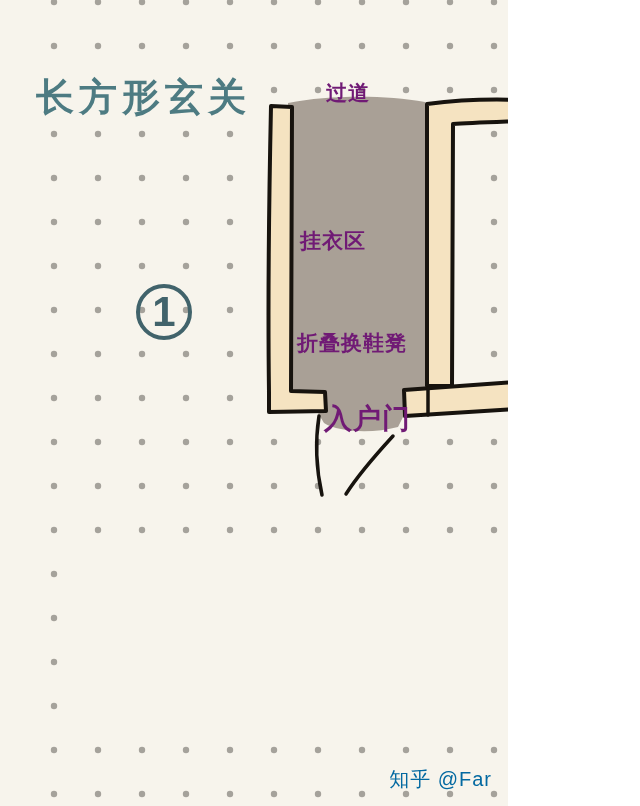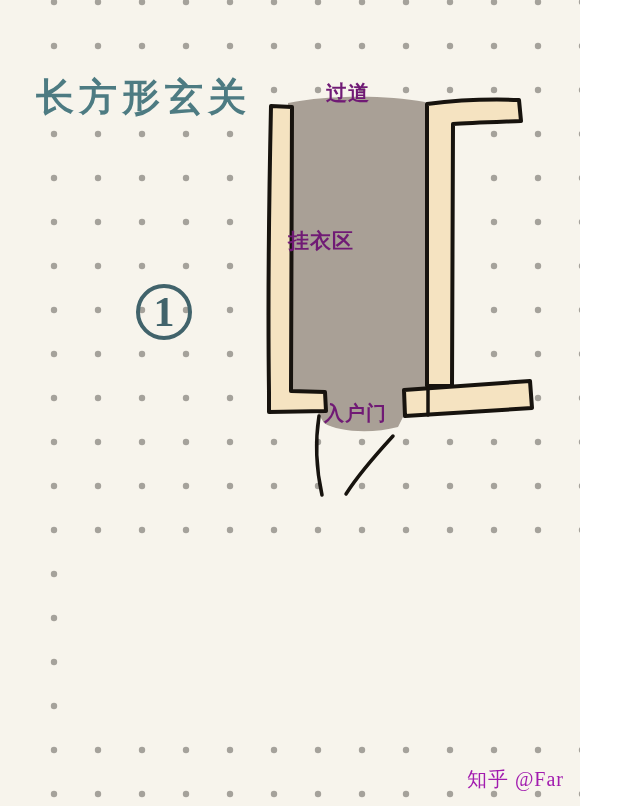--- a/index.html
+++ b/index.html
@@ -1,20 +1,20 @@
 <!DOCTYPE html>
 <html><head>
 <meta charset="utf-8">
 <style>
   html,body{margin:0;padding:0;}
   #canvas{
     position:relative;
-    width:580px;height:806px;
+    width:508px;height:806px;
     overflow:hidden;
-    font-family:Liberation Serif, serif;
+    font-family:Liberation Sans, sans-serif;
   }
   #dots{position:absolute;left:0;top:0;z-index:0;}
   .page-title{
     position:absolute;left:36px;top:72px;z-index:2;
     font-size:38px;font-weight:bold;letter-spacing:5px;
     white-space:nowrap;
   }
   .num-badge{
     position:absolute;left:136px;top:284px;z-index:2;
     width:56px;height:56px;border-radius:50%;
@@ -23,24 +23,24 @@
     font-size:42px;font-weight:bold;color:#41636b;
     box-sizing:border-box;
   }
   #plan-svg{position:absolute;left:250px;top:70px;z-index:1;}
   .plan-label{
     position:absolute;z-index:3;
     font-weight:bold;color:#701a75;
     font-size:21px;letter-spacing:1px;white-space:nowrap;
   }
   .lbl-corridor{left:326px;top:79px;}
-  .lbl-hanging{left:288px;top:227px;}
+  .lbl-hanging{left:300px;top:227px;}
   .lbl-other{left:458px;top:237px;}
   .lbl-stool{left:297px;top:329px;}
-  .lbl-door{left:324px;top:400px;font-size:20px;text-align:center;}
+  .lbl-door{left:324px;top:400px;font-size:28px;text-align:center;}
   .description{
     position:absolute;left:88px;top:575px;z-index:2;
     width:505px;
     font-size:19px;font-weight:bold;line-height:37px;
     letter-spacing:0.5px;
     white-space:pre-line;
   }
   .watermark{
     position:absolute;right:16px;top:766px;z-index:2;
     font-size:20px;letter-spacing:1px;white-space:nowrap;
@@ -323,18 +323,19 @@
 
     <path fill="none" stroke="#17130e" stroke-width="3.5" stroke-linecap="round" d="M428,388 L428,415"></path>
 
     <path fill="none" stroke="#17130e" stroke-width="3.5" stroke-linecap="round" d="M319,416 C315,442 316,468 322,495"></path>
 
     <path fill="none" stroke="#17130e" stroke-width="3.5" stroke-linecap="round" d="M346,494 Q360,472 393,436"></path>
   </svg>
 
   <div class="plan-label lbl-corridor">过道</div>
   <div class="plan-label lbl-hanging">挂衣区</div>
+  <div class="plan-label lbl-stool">折叠换鞋凳</div>
   <div class="plan-label lbl-door">入户门</div>
 
 
-  <div class="watermark" style="color: #a21caf;">知乎 @Far</div>
+  <div class="watermark" style="color: #0369a1;">知乎 @Far</div>
 
 </div>
 
 </body></html>

